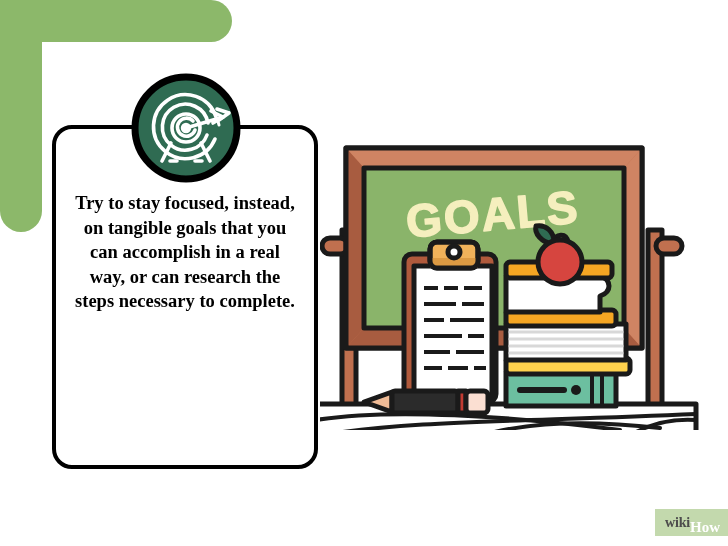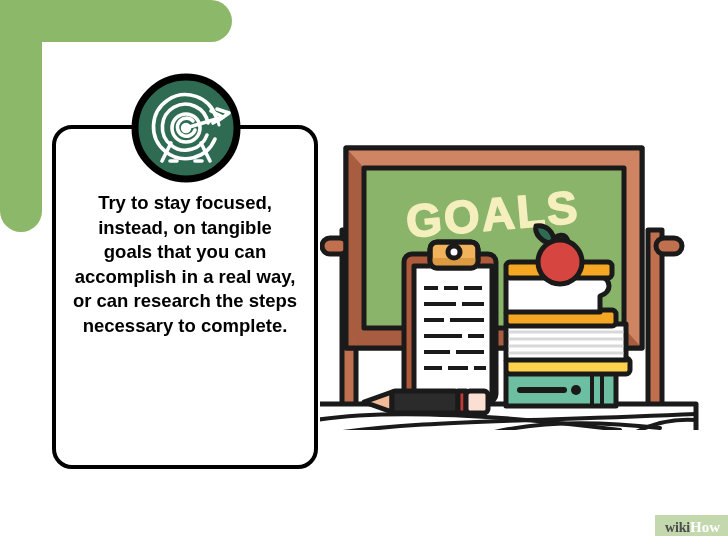--- a/index.html
+++ b/index.html
@@ -81,20 +81,21 @@
     margin: 0 0 14px 0;
     white-space: pre-line;
   }
   .card-body {
     color: #000000;
     font-size: 18.5px;
     line-height: 24.5px;
     font-weight: bold;
     margin: 0;
     padding: 0 4px;
+    font-family: Liberation Serif, serif;
   }
 
   
   .target-badge {
     position: absolute;
     left: 131px;
     top: 73px;
     width: 110px;
     height: 110px;
     z-index: 9;
@@ -108,25 +109,25 @@
     width: 400px;
     height: 300px;
     z-index: 3;
   }
 
   
   .watermark {
     position: absolute;
     right: 0;
     bottom: 10px;
-    height: 21px;
+    height: 27px;
     padding: 0 8px 0 10px;
     background: #c3d9ad;
     display: flex;
-    align-items: flex-end;
+    align-items: center;
     z-index: 20;
   }
   .wm-wiki {
     color: #4c4c4c;
     font-size: 14px;
     font-weight: bold;
     font-family: "Liberation Serif", serif;
     letter-spacing: -0.2px;
   }
   .wm-how {

